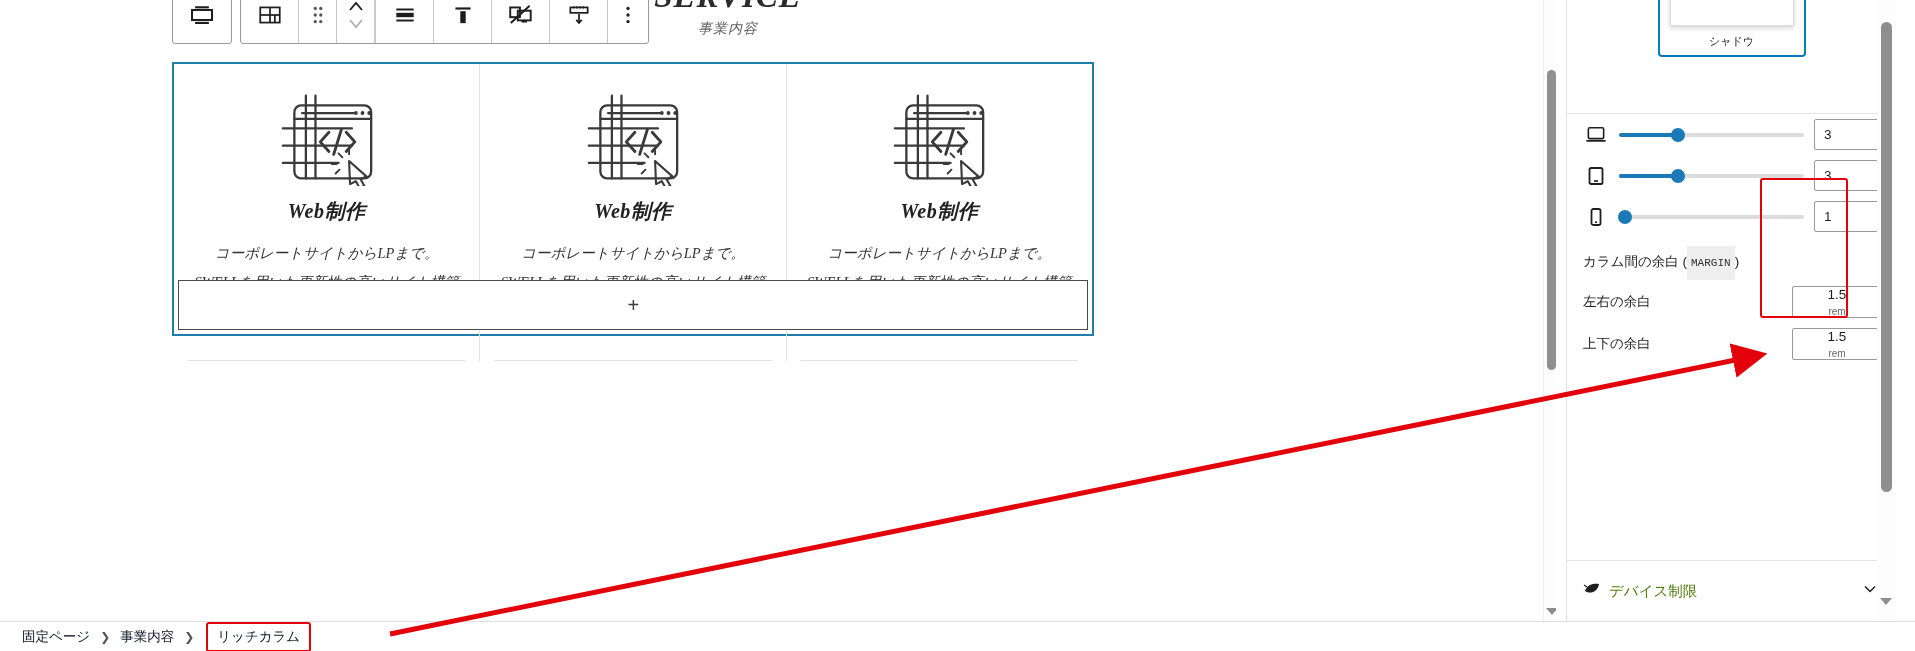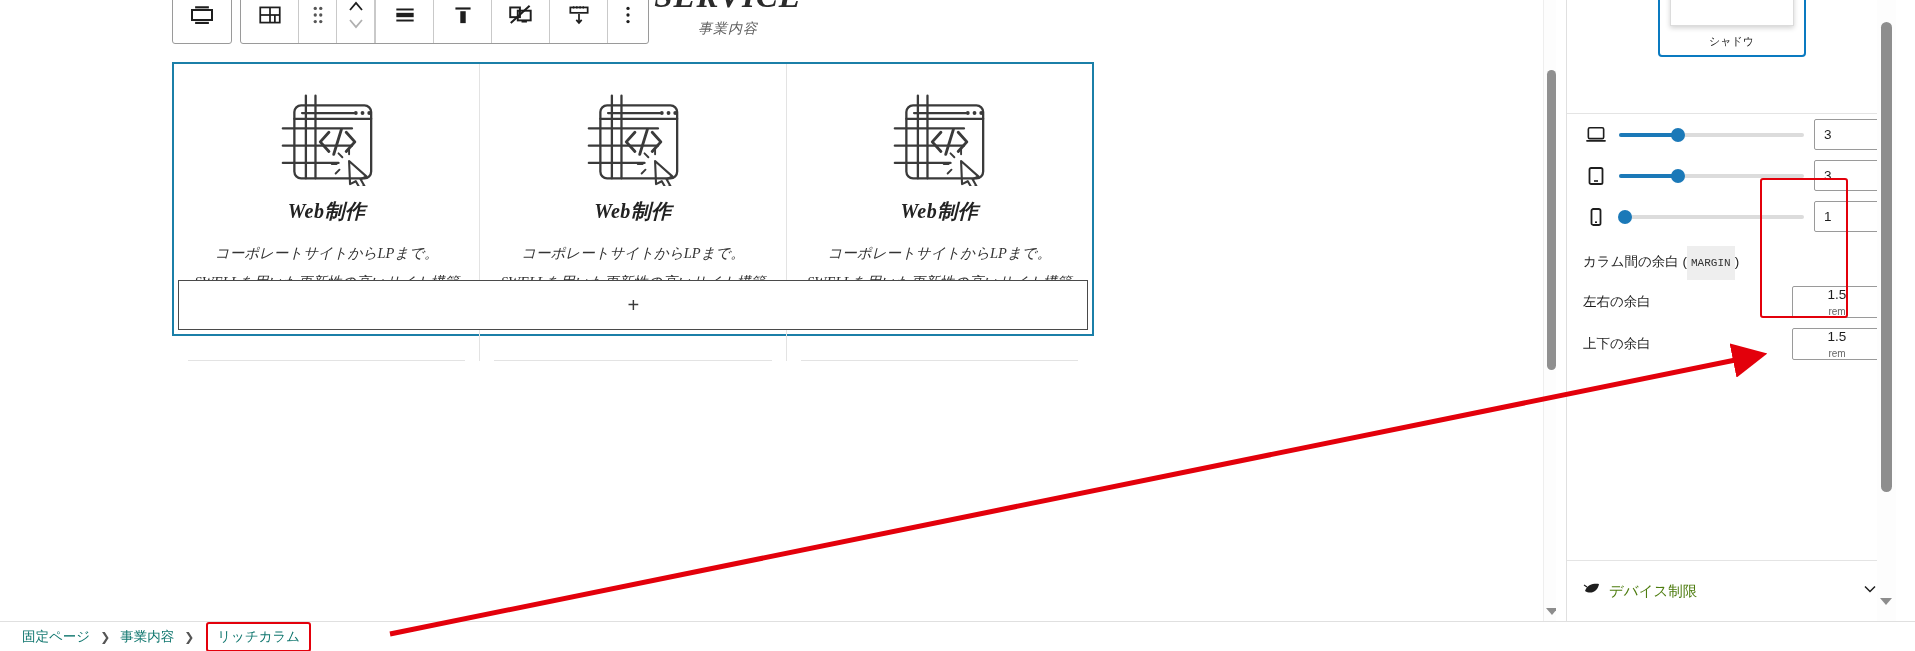--- a/index.html
+++ b/index.html
@@ -241,21 +241,21 @@
     border-top: 7px solid #8d8d8d;
   }
 
   
   .footer {
     position: absolute; left: 0; bottom: 0;
     width: 1915px; height: 30px;
     background: #fff; border-top: 1px solid #e0e0e0;
     display: flex; align-items: center; padding-left: 22px; gap: 10px;
   }
-  .crumb { font-size: 13.5px; color: #0f766e; cursor: pointer; }
+  .crumb { font-size: 13.5px; color: #0f172a; cursor: pointer; }
   .crumb-sep { font-size: 12px; color: #555; }
   .crumb.current {
     border: 2px solid #e3000b; border-radius: 3px;
     padding: 4px 9px; position: relative; left: 2px;
   }
 
   
   .arrow-svg {
     position: absolute; left: 0; top: 0;
     width: 1915px; height: 651px; pointer-events: none;

